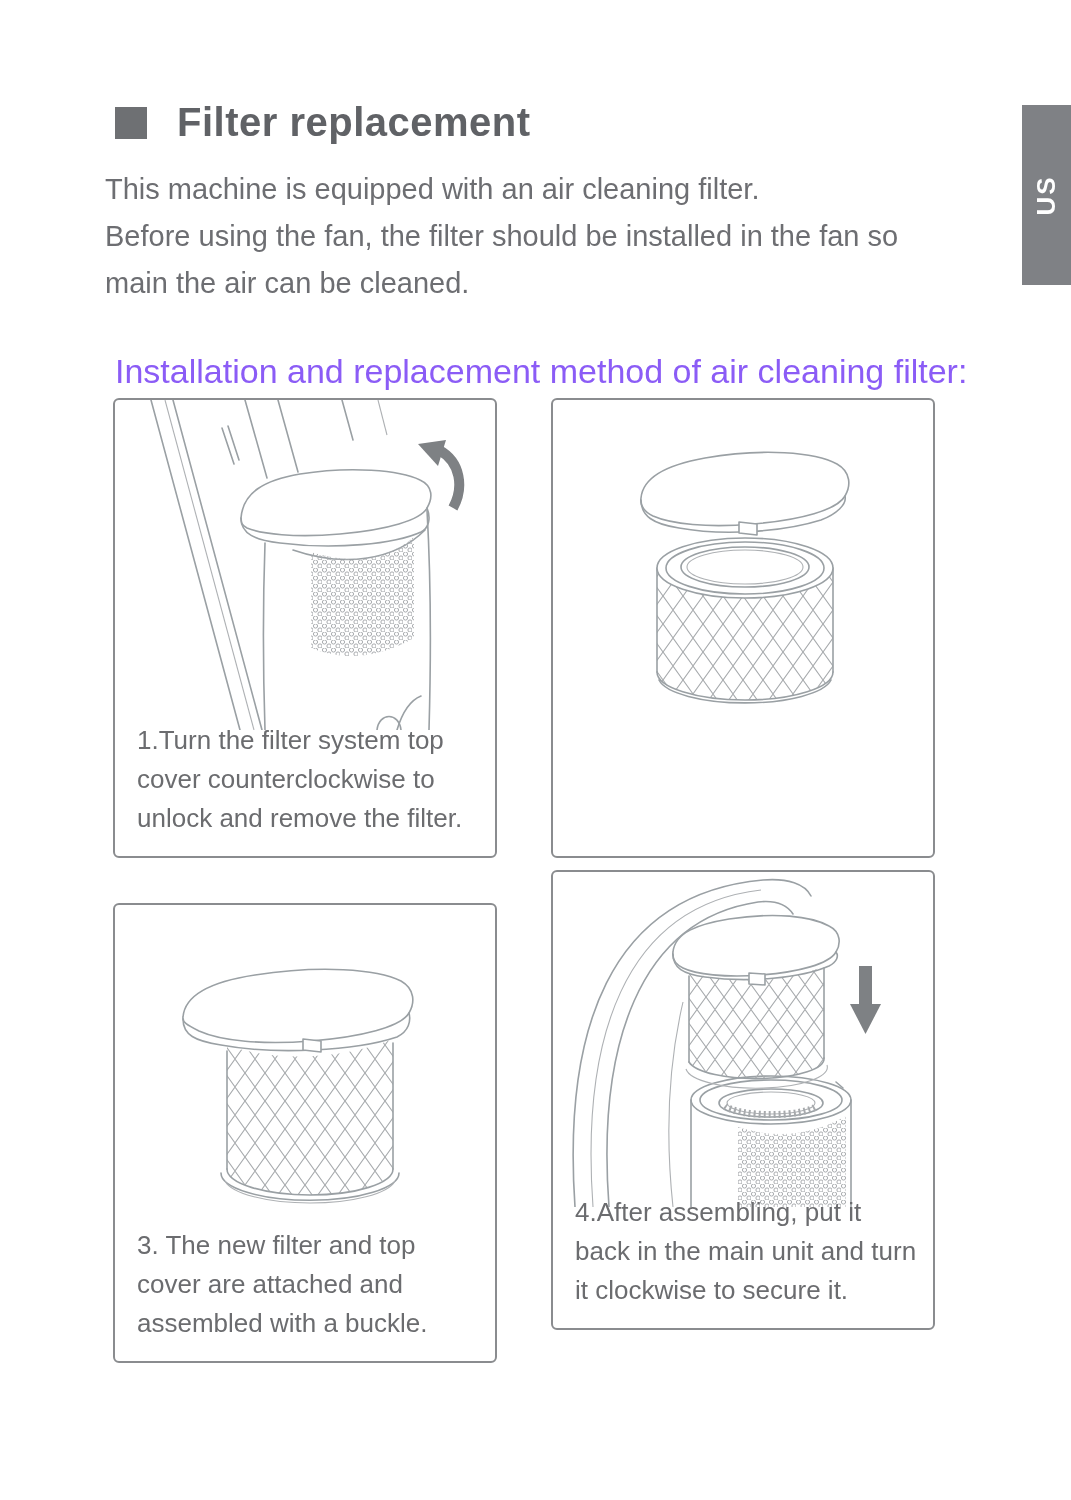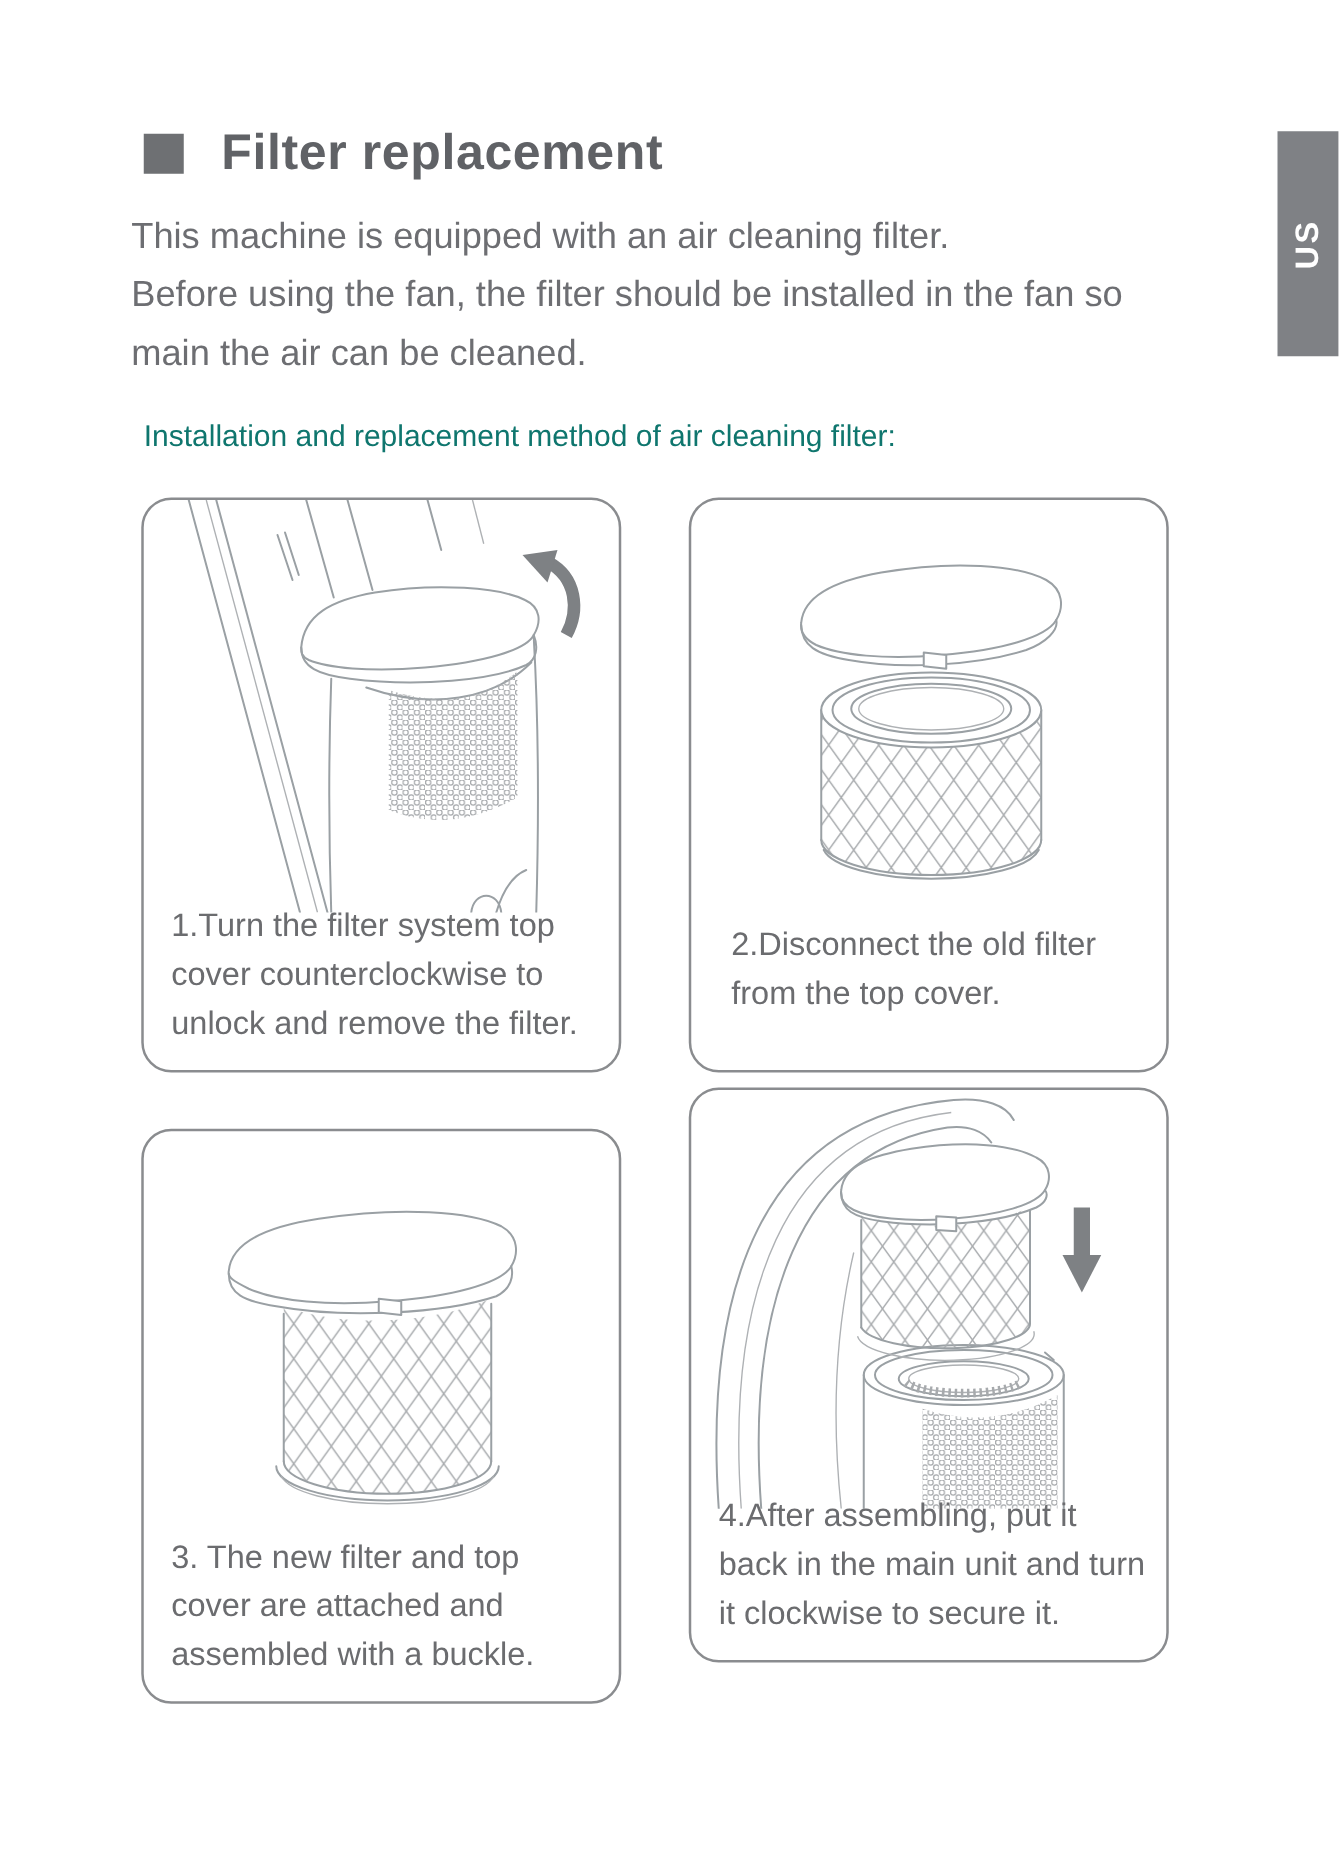--- a/index.html
+++ b/index.html
@@ -14,24 +14,24 @@
   }
   .us-tab span{
     transform:rotate(-90deg);color:#ffffff;font-size:26px;letter-spacing:2px;font-weight:bold;
   }
   
   .title-row{position:absolute;left:115px;top:100px;display:flex;align-items:center;text-align:center;}
   .sq{width:32px;height:32px;background:#6e7073;display:inline-block;}
   h1{margin:0 0 0 30px;font-size:40px;font-weight:600;color:#606266;letter-spacing:0.5px;}
   
   .intro{position:absolute;left:105px;top:166px;font-size:29px;line-height:47px;color:#6d6e72;white-space:nowrap;}
-  .subtitle{position:absolute;left:115px;top:336px;font-size:24px;color:#0f766e;white-space:nowrap;}
+  .subtitle{position:absolute;left:115px;top:352px;font-size:34px;color:#8b5cf6;white-space:nowrap;}
   
   .panel{
-    position:absolute;width:384px;height:460px;border:2px solid #8a8c8f;border-radius:24px;
+    position:absolute;width:384px;height:460px;border:2px solid #8a8c8f;border-radius:6px;
     box-sizing:border-box;background:#ffffff;overflow:hidden;
   }
   .panel.p1{left:113px;top:398px;}
   .panel.p2{left:551px;top:398px;}
   .panel.p3{left:113px;top:903px;}
   .panel.p4{left:551px;top:870px;}
   .illus{position:absolute;left:0;top:0;}
   .caption{
     position:absolute;left:22px;right:14px;bottom:18px;margin:0;
     font-size:26px;line-height:39px;color:#6b6c6f;
@@ -123,21 +123,20 @@
         <ellipse class="ln" cx="192" cy="167" rx="64" ry="20"></ellipse>
         <ellipse class="thin" cx="192" cy="167" rx="58" ry="17"></ellipse>
       </g>
 
       <g>
         <path class="lnw" d="M88,98 C90,76 118,64 152,58 C210,48 262,52 284,64 C298,72 298,86 292,96 C284,110 248,120 200,124 C155,128 118,124 100,116 C90,111 87,105 88,98 Z"></path>
         <path class="ln" d="M88,100 C88,116 100,124 126,128 C170,136 230,132 268,120 C284,114 294,104 292,96"></path>
         <path class="lnw" d="M186,122 L204,124 L204,135 L186,133 Z"></path>
       </g>
     </svg>
-    <p class="caption">2.Disconnect the old filter from the top cover.</p>
   </section>
 
   <section class="panel p3">
     <svg class="illus" width="380" height="335" viewBox="0 0 380 335">
       <defs>
         <pattern id="mesh3" width="20" height="28" patternUnits="userSpaceOnUse">
           <path d="M10,0 L20,14 L10,28 L0,14 Z" fill="none" stroke="#a7aaad" stroke-width="1.1"></path>
         </pattern>
       </defs>
 

